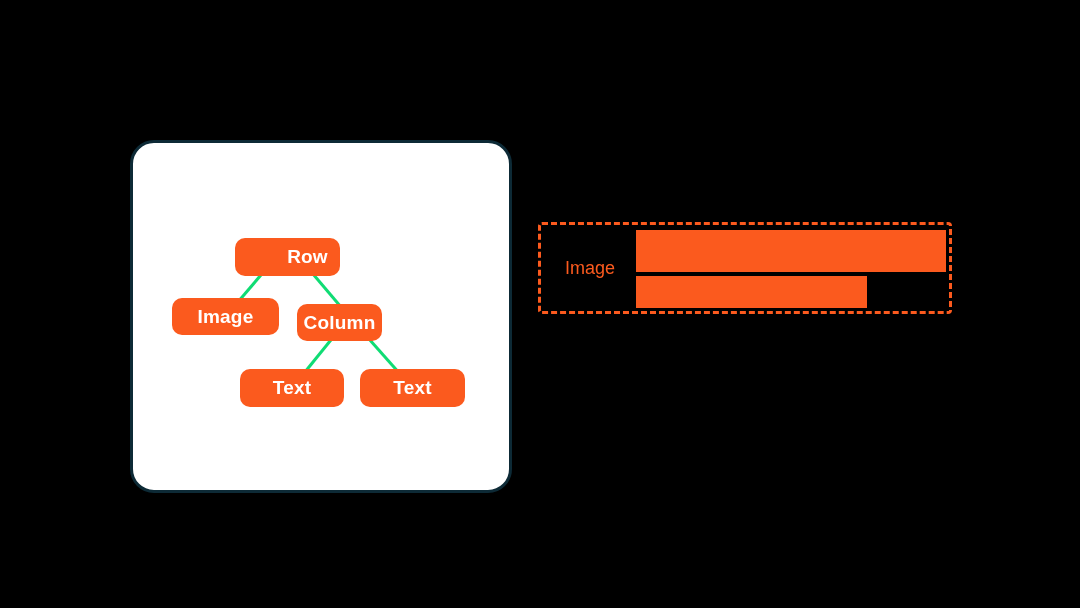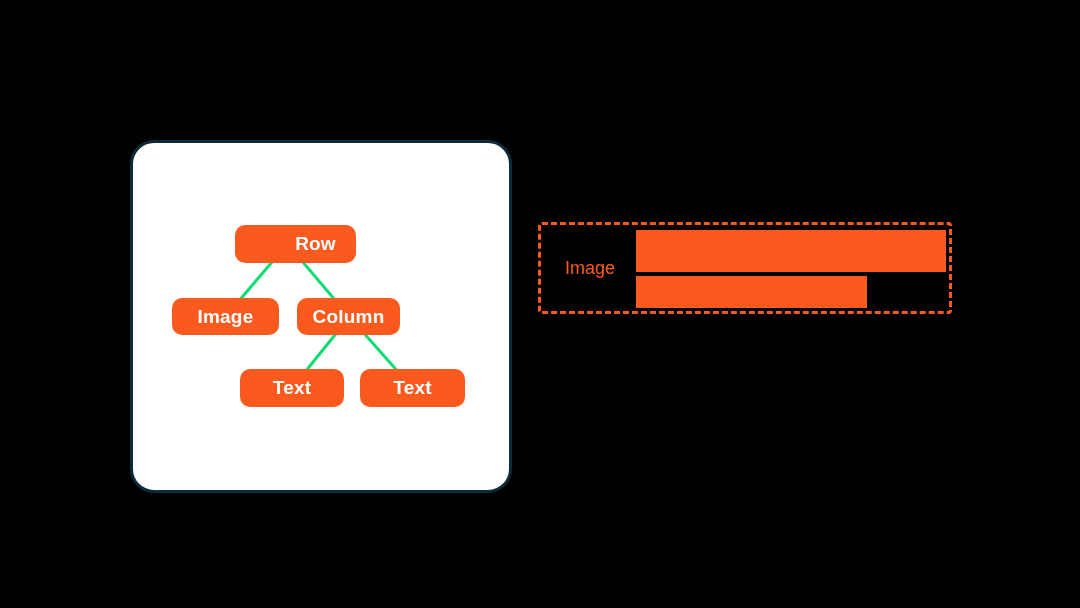--- a/index.html
+++ b/index.html
@@ -52,23 +52,23 @@
     background: var(--orange);
     border-radius: 10px;
     color: var(--node-text);
     font-size: 19px;
     font-weight: bold;
     display: flex;
     align-items: center;
     justify-content: center;
     letter-spacing: 0.2px;
   }
-  .node-row    { left: 102px; top: 82px;  width: 121px; height: 38px; padding-left: 40px; }
+  .node-row    { left: 102px; top: 95px;  width: 105px; height: 38px; padding-left: 40px; }
   .node-image  { left: 39px;  top: 155px; width: 107px; height: 37px; }
-  .node-column { left: 164px; top: 155px; width: 103px; height: 37px; }
+  .node-column { left: 164px; top: 161px; width: 85px; height: 37px; }
   .node-text1  { left: 107px; top: 226px; width: 104px; height: 38px; }
   .node-text2  { left: 227px; top: 226px; width: 105px; height: 38px; }
 
   
   .layout-preview {
     position: absolute;
     left: 538px;
     top: 222px;
     width: 414px;
     height: 92px;

